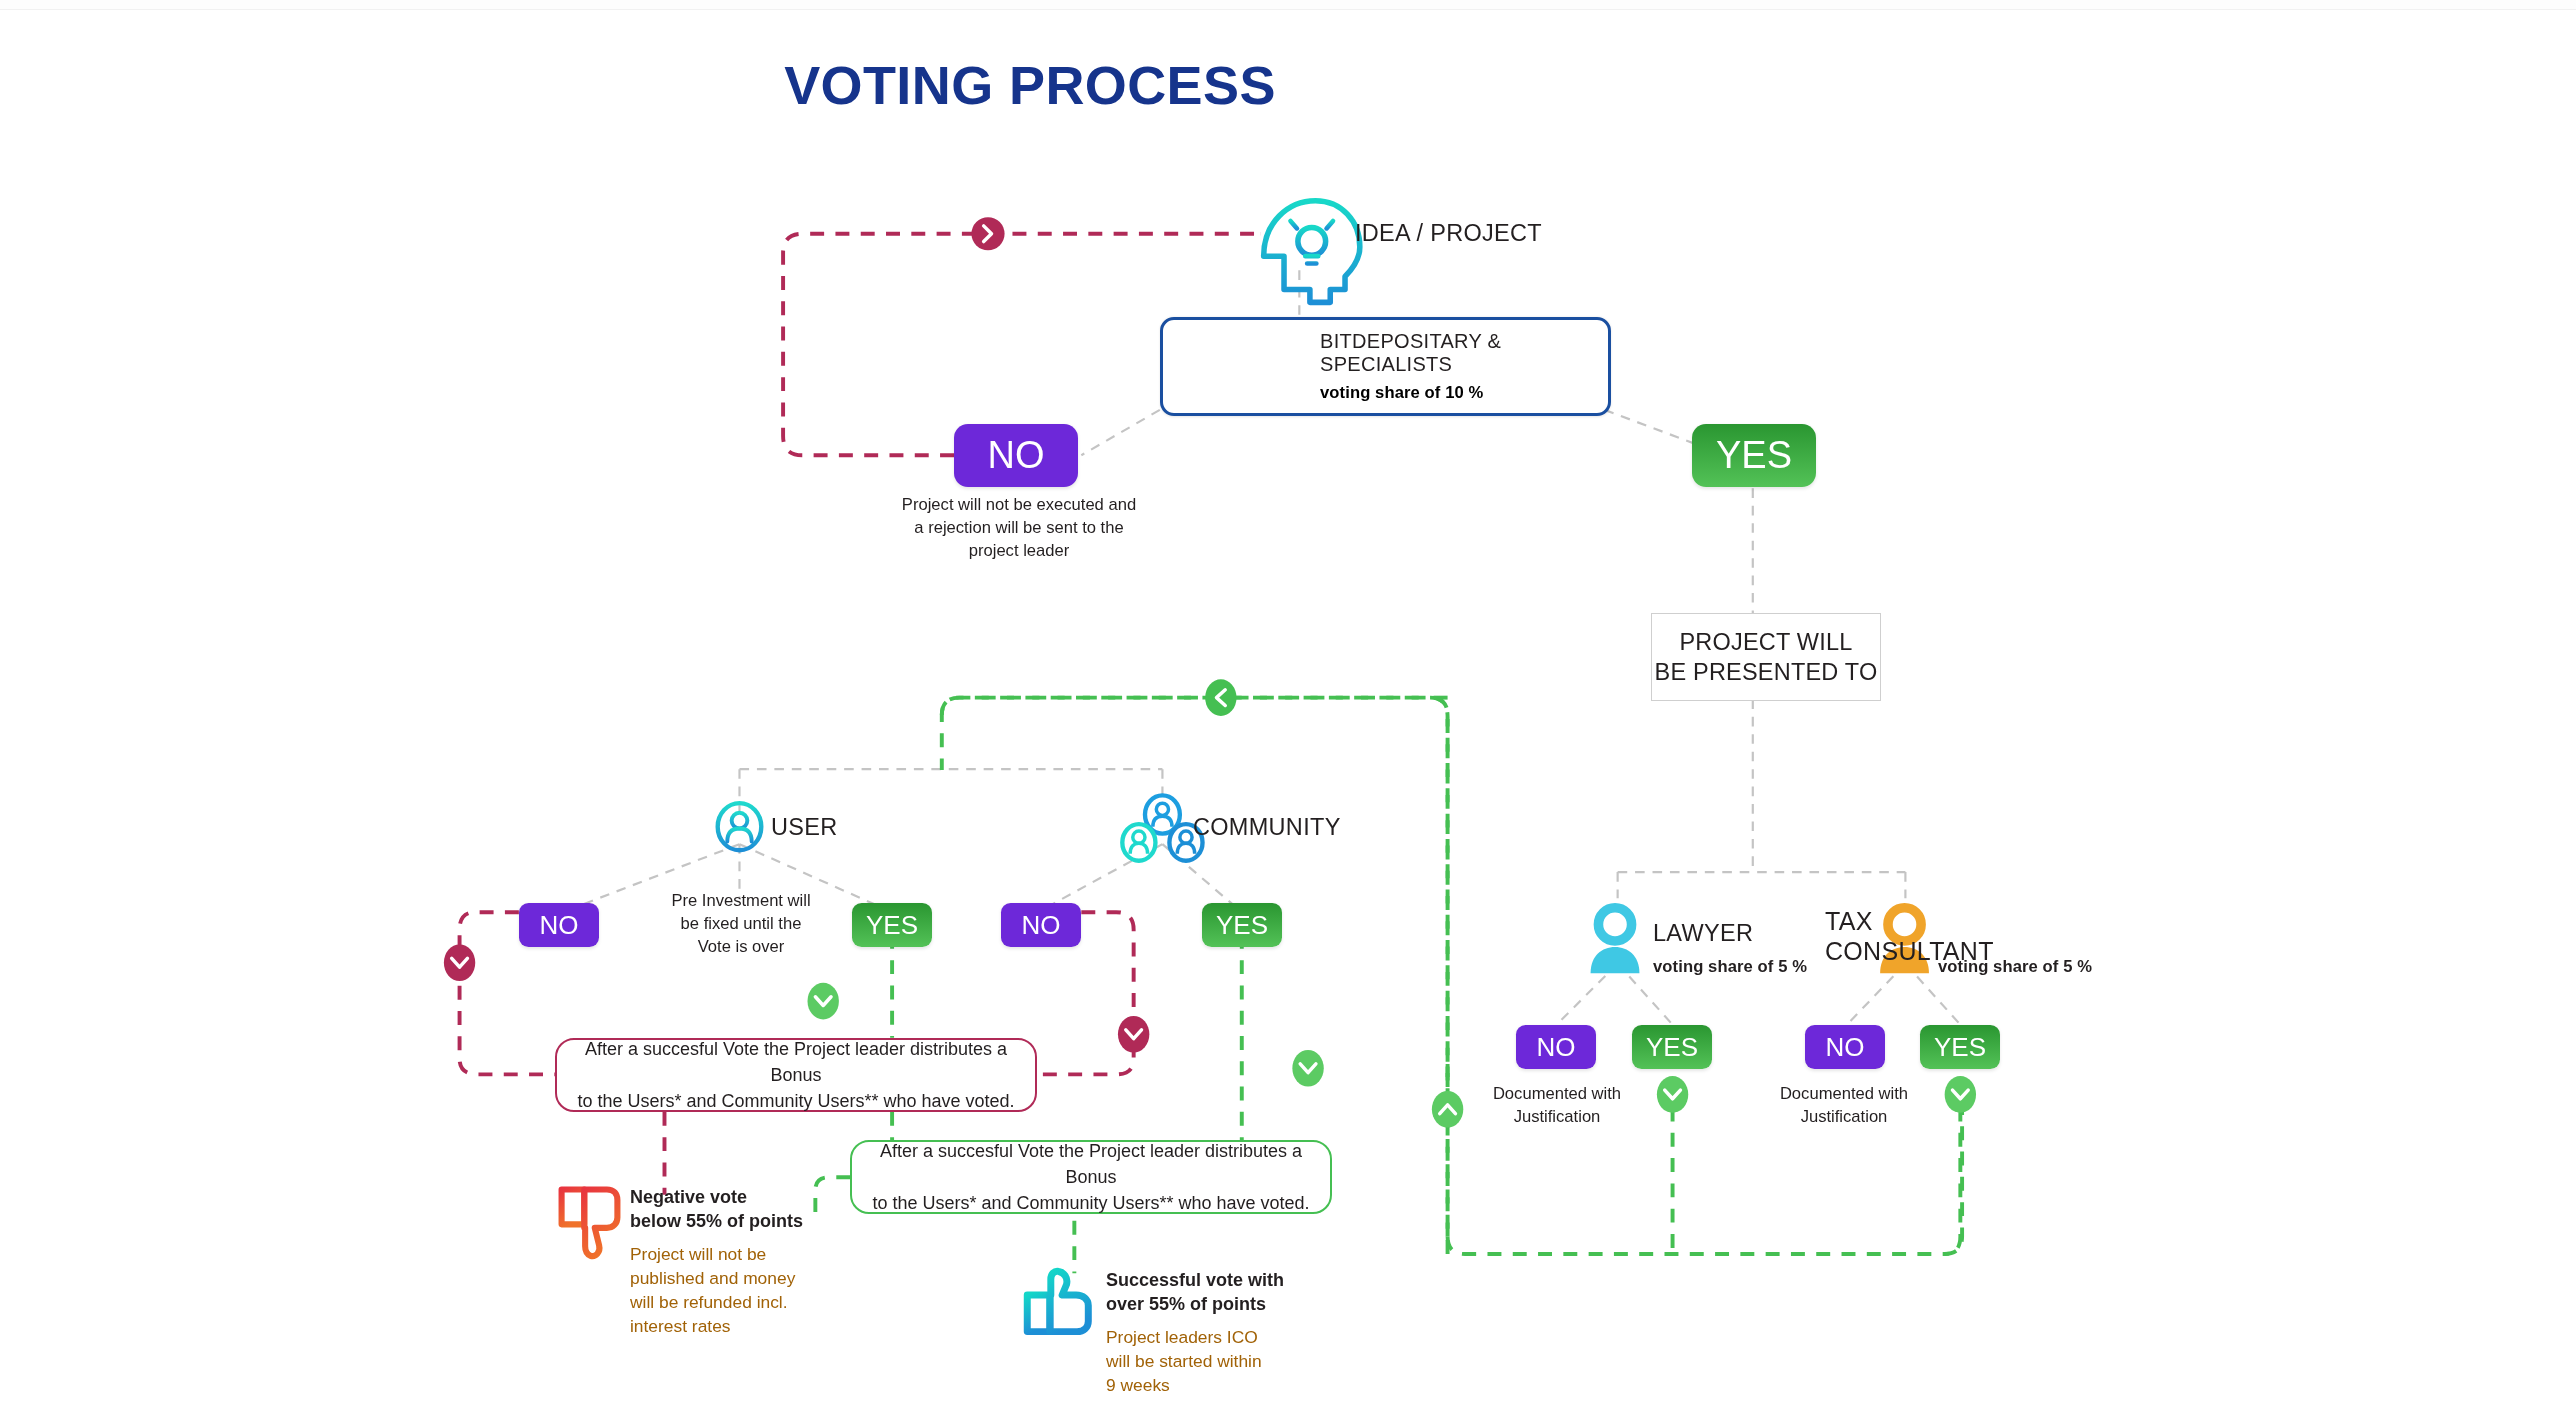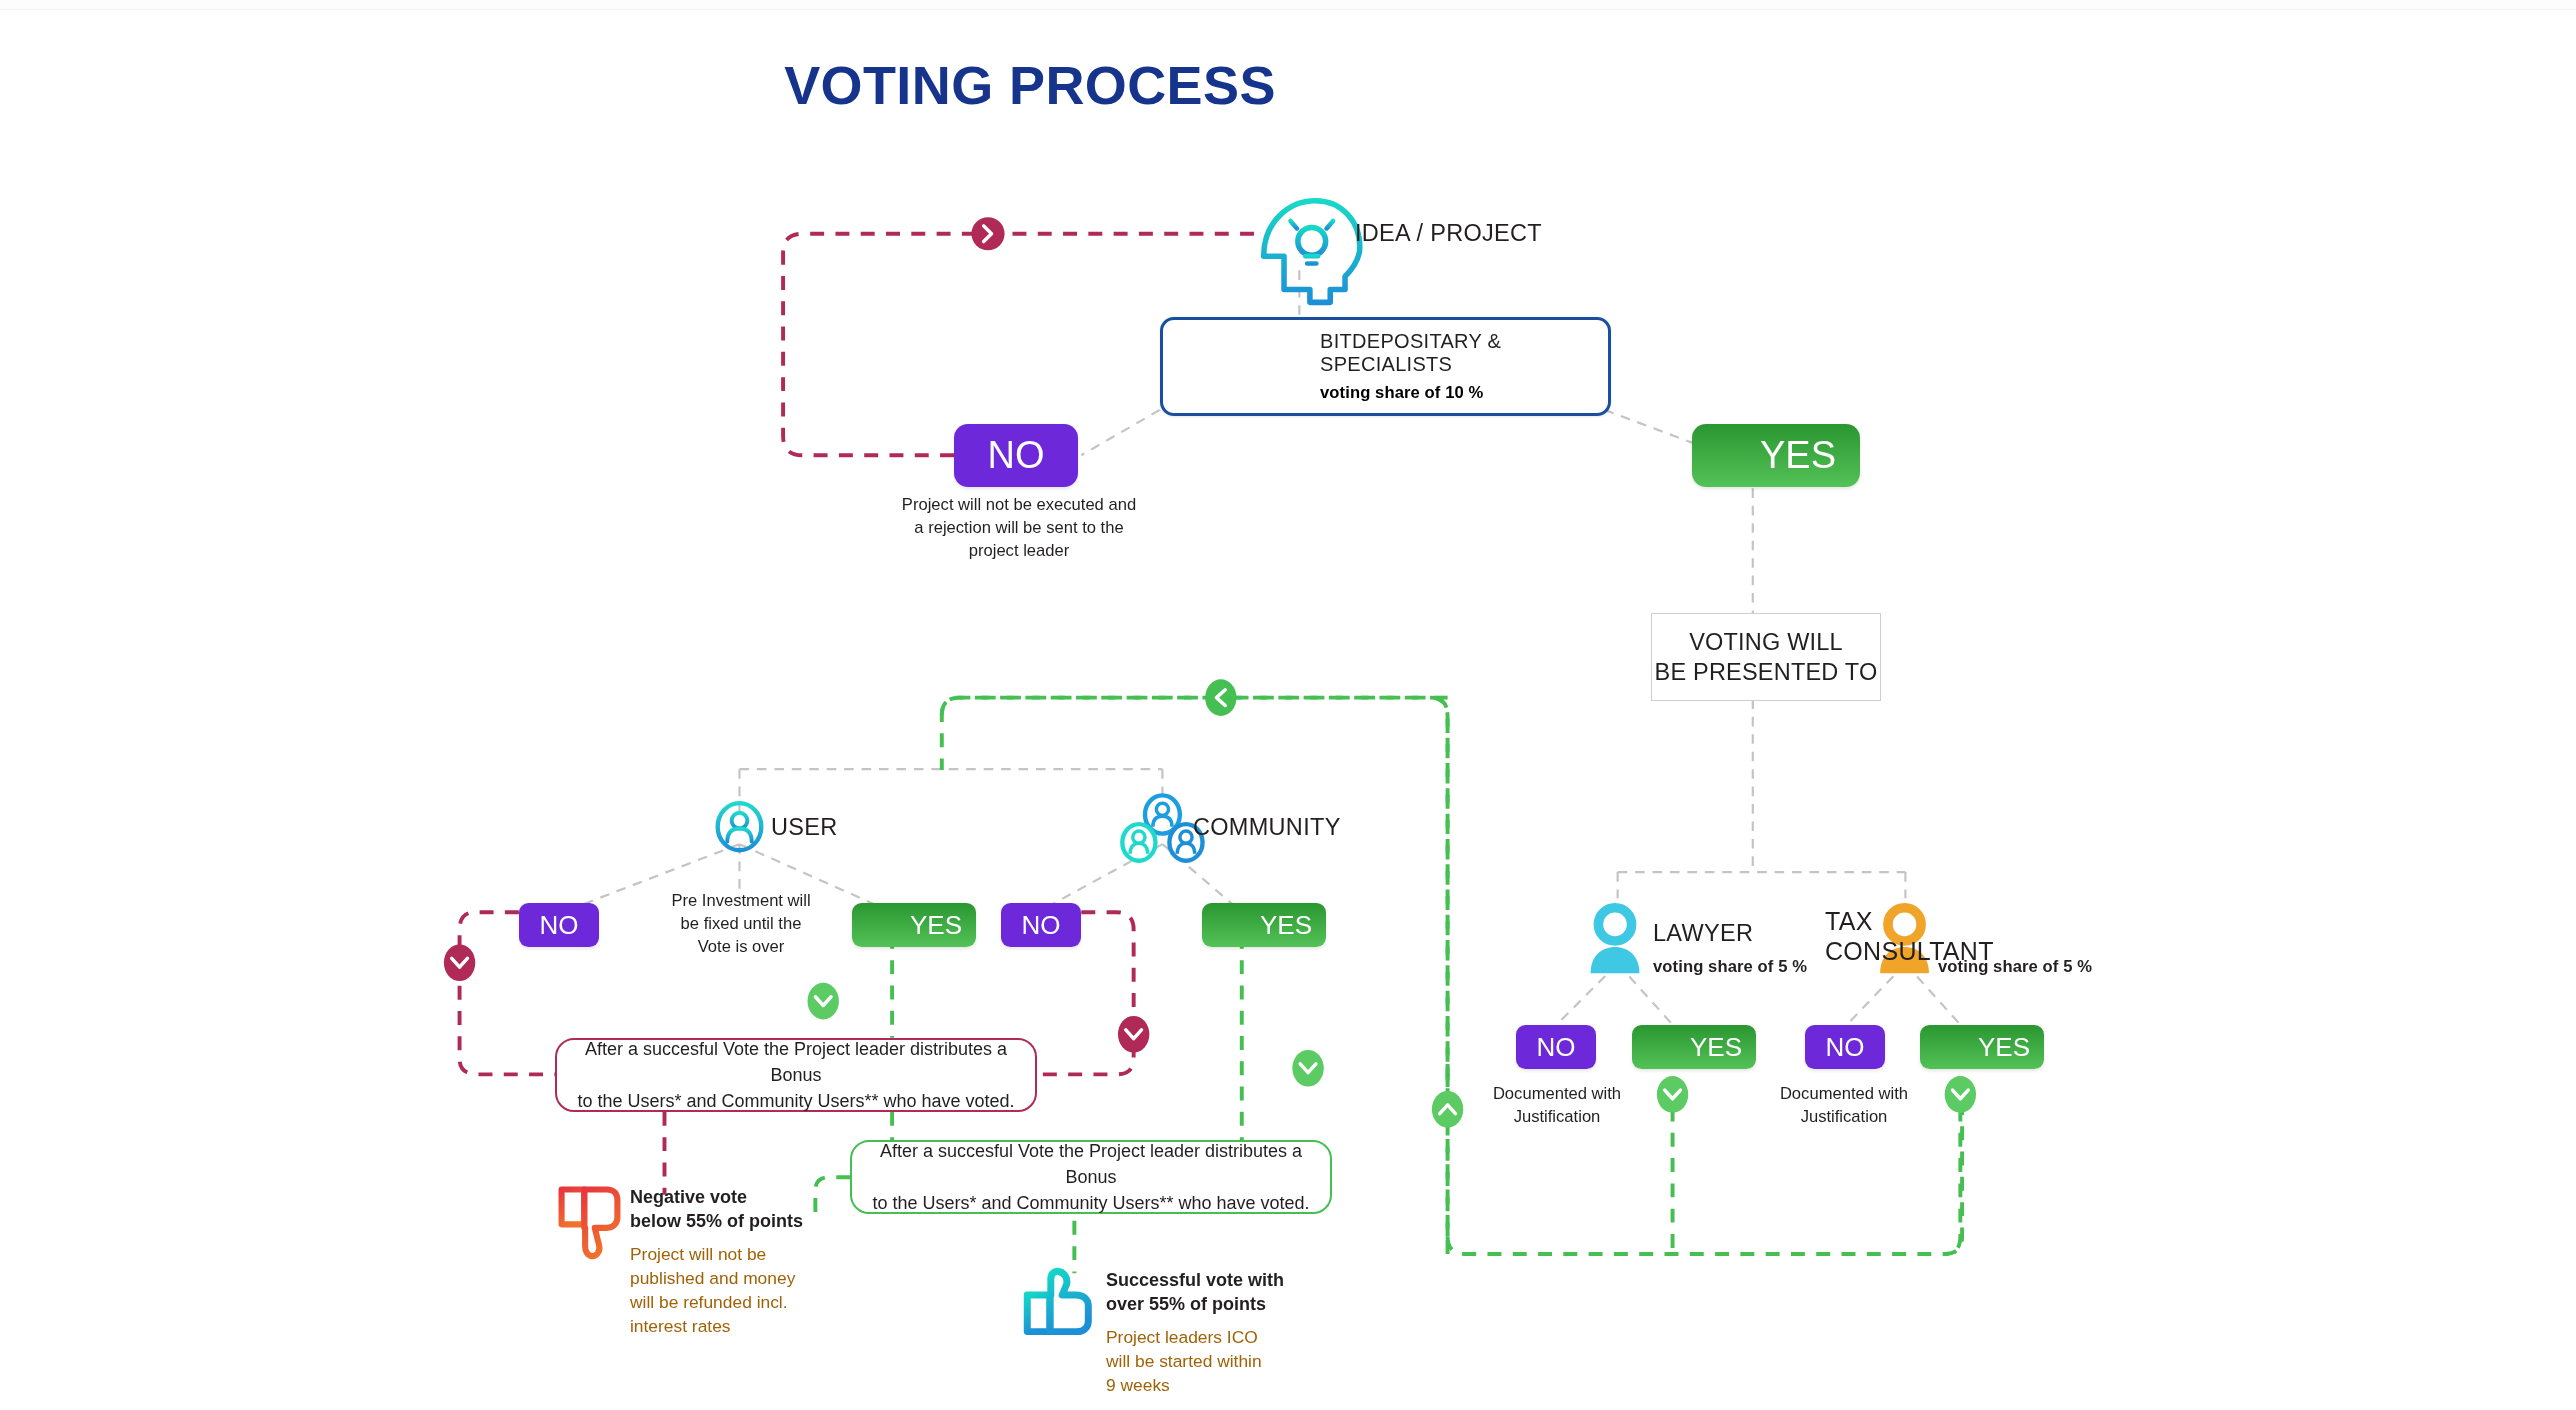--- a/index.html
+++ b/index.html
@@ -23,21 +23,21 @@
   }
 
   
   .pill{
     position:absolute;display:flex;align-items:center;justify-content:center;
     color:#fff;font-weight:400;border-radius:12.2px;
     font-family:"Liberation Sans", sans-serif;
     box-shadow:0 1.7px 3.5px rgba(0,0,0,.10);
   }
   .pill.no{background:#6d28d9;}
-  .pill.yes{background:linear-gradient(180deg,#2a9631 0%,#53c257 100%);padding-left:44px;}
+  .pill.yes{background:linear-gradient(180deg,#2a9631 0%,#53c257 100%);}
 
   .pill-lg{width:124px;height:63px;font-size:38px;border-radius:14px;}
   .pill-md{width:80px;height:44px;font-size:26px;border-radius:9.6px;}
 
   .label{
     position:absolute;color:#231f20;font-family:"Liberation Sans", sans-serif;
     white-space:pre;
   }
   .lbl-node{font-size:23.5px;letter-spacing:0.3px;}
   .lbl-node-lg{font-size:25px;letter-spacing:0.3px;line-height:1.18;}
@@ -319,21 +319,21 @@
     </div>
   </div>
 
   <div class="pill no pill-lg" style="left:954px;top:424px;">NO</div>
   <div class="caption" style="left: 862px; top: 494px; width: 314px; white-space: pre-line;">Project will not be executed and
 a rejection will be sent to the
 project leader</div>
 
   <div class="pill yes pill-lg" style="left:1692px;top:424px;">YES</div>
 
-  <div class="boxplain" style="left: 1651px; top: 613px; width: 228px; height: 86px; white-space: pre-line;">VOTING WILL
+  <div class="boxplain" style="left: 1651px; top: 613px; width: 228px; height: 86px; white-space: pre-line;">PROJECT WILL
 BE PRESENTED TO</div>
 
   <div class="label lbl-node" style="left:771px;top:814px;">USER</div>
   <div class="label lbl-node" style="left:1193px;top:814px;">COMMUNITY</div>
 
   <div class="pill no pill-md" style="left:519px;top:903px;">NO</div>
   <div class="pill yes pill-md" style="left:852px;top:903px;">YES</div>
   <div class="caption" style="left: 645px; top: 890px; width: 192px; white-space: pre-line;">Pre Investment will
 be fixed until the
 Vote is over</div>

